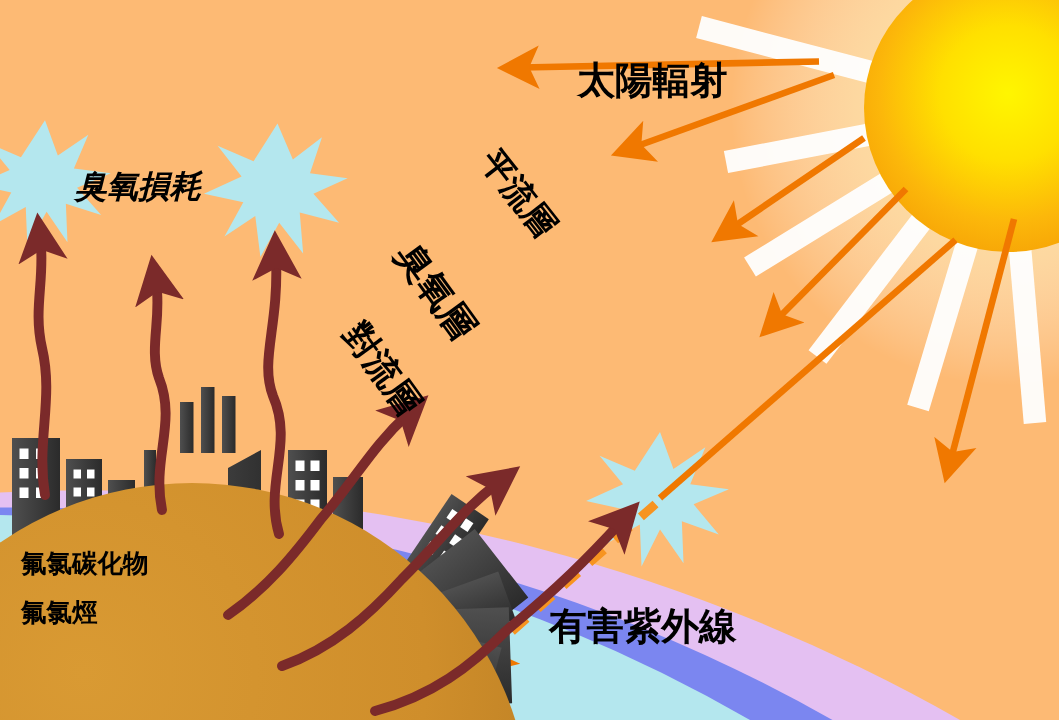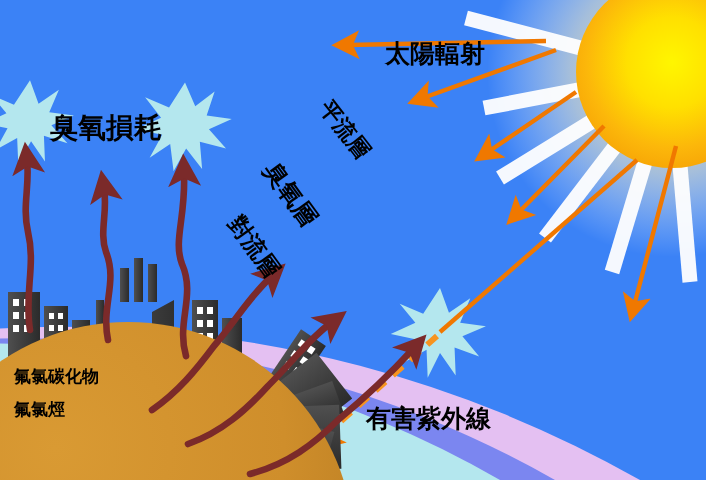--- a/index.html
+++ b/index.html
@@ -5,21 +5,21 @@
   html, body {
     margin: 0;
     padding: 0;
     background: #ffffff;
   }
   #stage {
     position: relative;
     width: 706px;
     height: 480px;
     overflow: hidden;
-    background: #3b82f6;
+    background: #fdba74;
     font-family: "DejaVu Sans", "Liberation Sans", sans-serif;
   }
   #scene {
     position: absolute;
     left: 0;
     top: 0;
     width: 706px;
     height: 480px;
   }
   .lbl {
@@ -40,21 +40,21 @@
   #lbl-ozone-layer {
     left: 279px; top: 158px; font-size: 24px;
     transform: rotate(54deg);
     transform-origin: left top;
   }
   #lbl-troposphere {
     left: 243px; top: 212px; font-size: 23px;
     transform: rotate(54deg);
     transform-origin: left top;
   }
-  #lbl-ozone-depletion { left: 50px; top: 114px; font-size: 28px; }
+  #lbl-ozone-depletion { left: 50px; top: 114px; font-size: 21px; font-style: italic; }
   #lbl-harmful-uv { left: 366px; top: 406px; font-size: 25px; font-family: Liberation Serif, serif; }
   .ground-lbl { left: 14px; font-size: 17px; }
   #lbl-cfc  { top: 368px; }
   #lbl-hcfc { top: 401px; }
   #lbl-voc  { top: 434px; }
 </style>
 </head>
 <body>
 
 <div id="stage">

